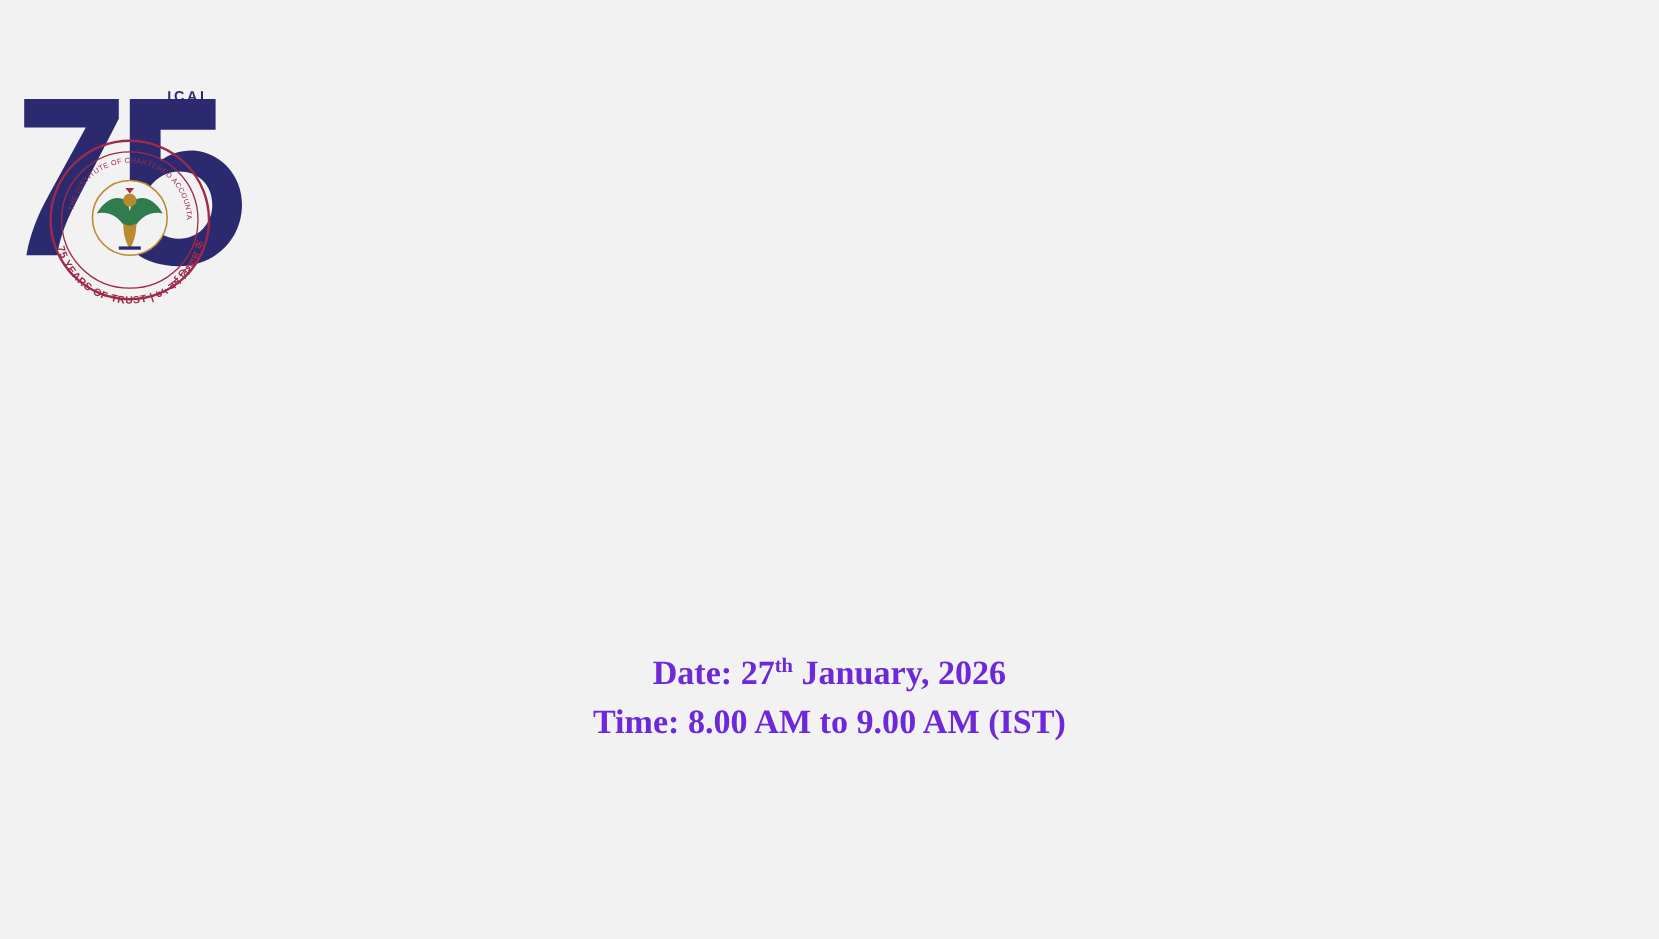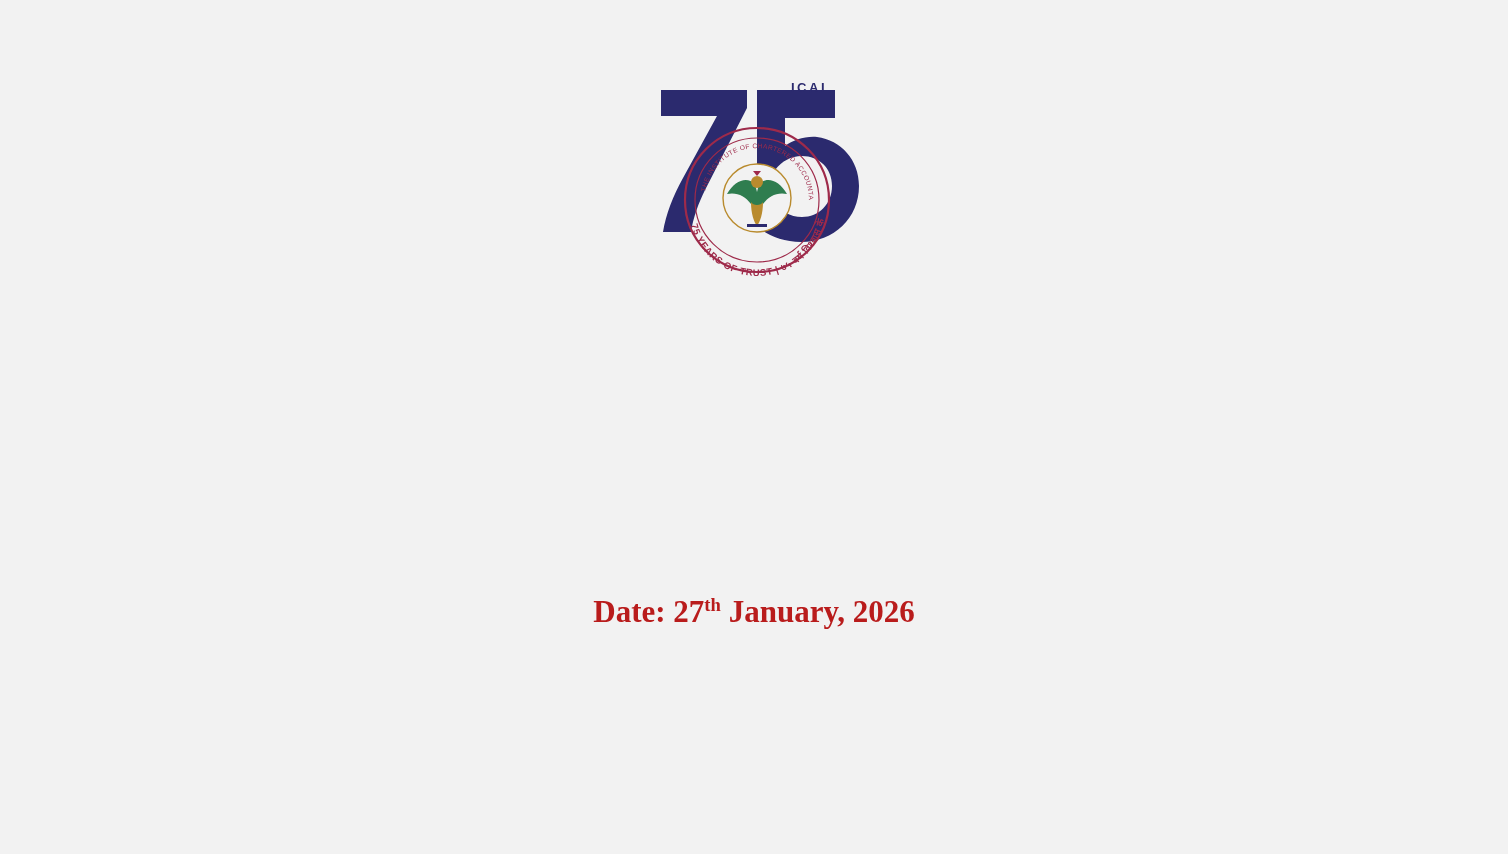--- a/index.html
+++ b/index.html
@@ -16,21 +16,21 @@
     font-family: "Liberation Serif", serif;
     color: #1a1a2e;
   }
   
   #logo-wrap {
     position: absolute;
     left: 0;
     right: 0;
     top: 72px;
     display: flex;
-    justify-content: center;
+    justify-content: flex-start;
   }
   .logo {
     position: relative;
     width: 230px;
     height: 215px;
   }
   .logo svg {
     display: block;
     width: 230px;
     height: 215px;
@@ -52,21 +52,21 @@
   #details {
     position: absolute;
     left: 0;
     right: 0;
     top: 590px;
     text-align: center;
   }
   #details .line {
     font-size: 31px;
     font-weight: bold;
-    color: #b91c1c;
+    color: #6d28d9;
     line-height: 1.42;
     white-space: nowrap;
   }
   #details sup {
     font-size: 0.6em;
     vertical-align: super;
     line-height: 0;
   }
 </style>
 </head>
@@ -117,15 +117,16 @@
       </svg>
     </div>
   </div>
 
 
   <div id="details">
     <div class="line">
       <span>Date:</span>
       <span>27</span><sup>th</sup><span> January, 2026</span>
     </div>
+    <div class="line">Time: 8.00 AM to 9.00 AM (IST)</div>
   </div>
 
 </div>
 
 </body></html>

